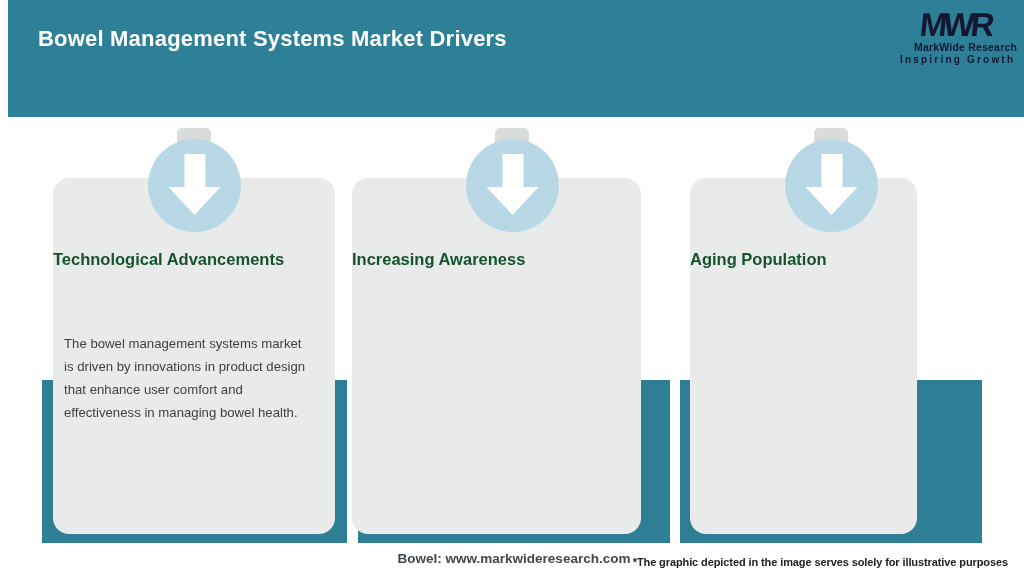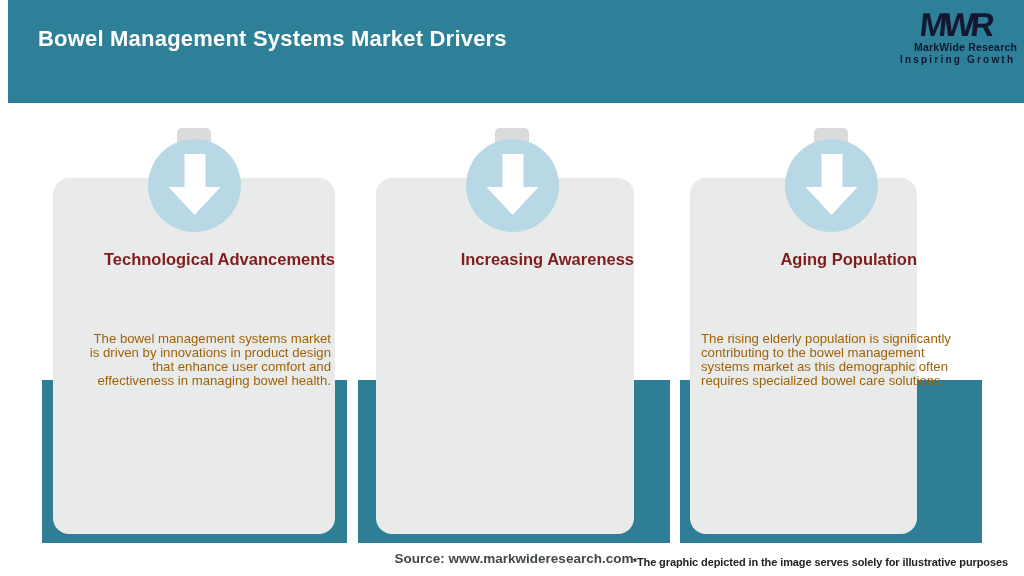--- a/index.html
+++ b/index.html
@@ -2,21 +2,21 @@
 <html><head>
 <meta charset="utf-8">
 <style>
   html,body { margin:0; padding:0; background:#ffffff; }
   #canvas {
     position:relative; width:1024px; height:576px; background:#ffffff;
     font-family:"Liberation Sans", sans-serif; overflow:hidden;
   }
 
   
-  .header { position:absolute; left:8px; top:0; width:1016px; height:103px; background:#2E8098; }
+  .header { position:absolute; left:8px; top:0; width:1016px; height:117px; background:#2E8098; }
   .header-title {
     position:absolute; left:30px; top:26px;
     font-size:22px; font-weight:700; color:#ffffff; letter-spacing:0.2px;
   }
   .logo { position:absolute; right:14px; top:11px; width:110px; text-align:center; color:#121732; }
   .logo-acronym {
     font-size:33px; font-weight:800; letter-spacing:-4px; line-height:28px;
     transform:skewX(-6deg); display:inline-block;
   }
   .logo-name  { font-size:10.5px; font-weight:800; letter-spacing:0.2px; margin-top:1px; white-space:nowrap;margin-left:14px; }
@@ -24,30 +24,30 @@
 
   
   .bar { position:absolute; top:380px; height:163px; background:#2E7E96; }
   .bar-1 { left:42px;  width:305px; }
   .bar-2 { left:358px; width:312px; }
   .bar-3 { left:680px; width:302px; }
 
   
   .card { position:absolute; top:178px; height:356px; background:#E9EBEB; border-radius:16px; }
   .card-1 { left:53px;  width:282px; }
-  .card-2 { left:376px; width:258px; }
+  .card-2 { left:352px; width:289px; }
   .card-3 { left:690px; width:227px; }
 
   .card-title {
-    position:absolute; top:72px; left:0; right:0; text-align:right;
-    font-size:16.5px; font-weight:700; color:#7f1d1d;
+    position:absolute; top:72px; left:0; right:0; text-align:left;
+    font-size:16.5px; font-weight:700; color:#14532d;
   }
   .card-body {
     position:absolute; top:154px; left:11px; right:4px;
-    font-size:13.2px; line-height:14px; color:#a16207; white-space:pre;text-align:right;
+    font-size:13.2px; line-height:23px; color:#404040; white-space:pre;
   }
 
   
   .notch { position:absolute; top:128px; width:34px; height:22px; background:#DADCDC; border-radius:5px; }
   .notch-1 { left:177px; } .notch-2 { left:495px; } .notch-3 { left:814px; }
 
   .circle { position:absolute; top:139px; width:93px; height:93px; border-radius:50%; background:#B9D8E5; }
   .circle-1 { left:148px; } .circle-2 { left:466px; } .circle-3 { left:785px; }
 
   .arrow { position:absolute; left:50%; top:15px; transform:translateX(-50%); width:21px; height:33px; background:#ffffff; }
@@ -96,32 +96,28 @@
 that enhance user comfort and
 effectiveness in managing bowel health.</div>
   </div>
 
   <div class="card card-2">
     <div class="card-title">Increasing Awareness</div>
   </div>
 
   <div class="card card-3">
     <div class="card-title">Aging Population</div>
-    <div class="card-body">The rising elderly population is significantly
-contributing to the bowel management
-systems market as this demographic often
-requires specialized bowel care solutions.</div>
   </div>
 
   <div class="circle circle-1">
     <div class="arrow"></div>
   </div>
   <div class="circle circle-2">
     <div class="arrow"></div>
   </div>
   <div class="circle circle-3">
     <div class="arrow"></div>
   </div>
 
-  <div class="source">Source: www.markwideresearch.com</div>
+  <div class="source">Bowel: www.markwideresearch.com</div>
   <div class="disclaimer">*The graphic depicted in the image serves solely for illustrative purposes</div>
 
 </div>
 
 </body></html>

